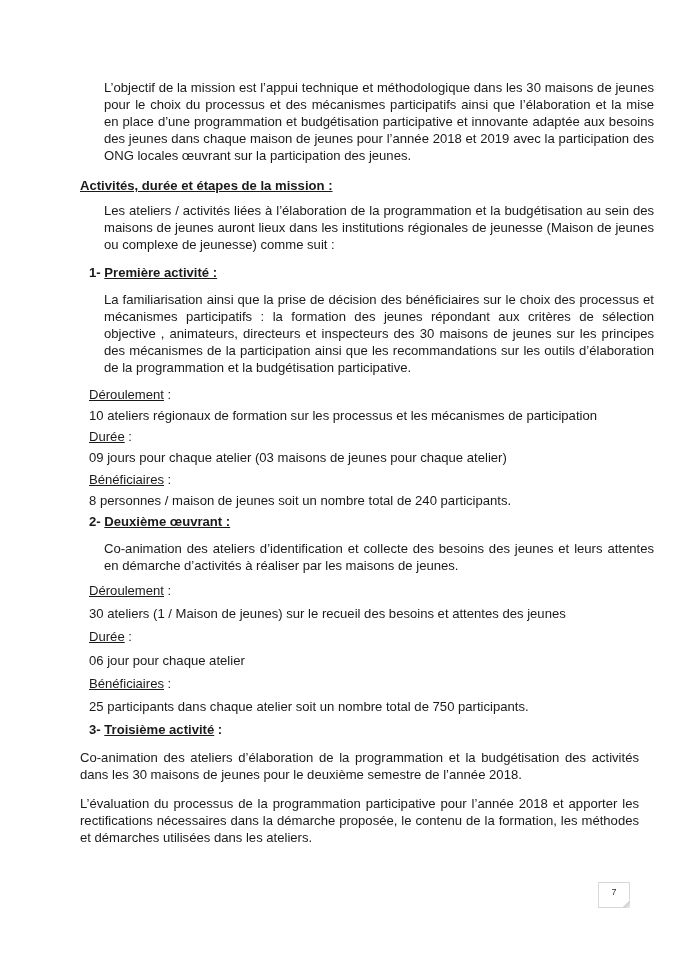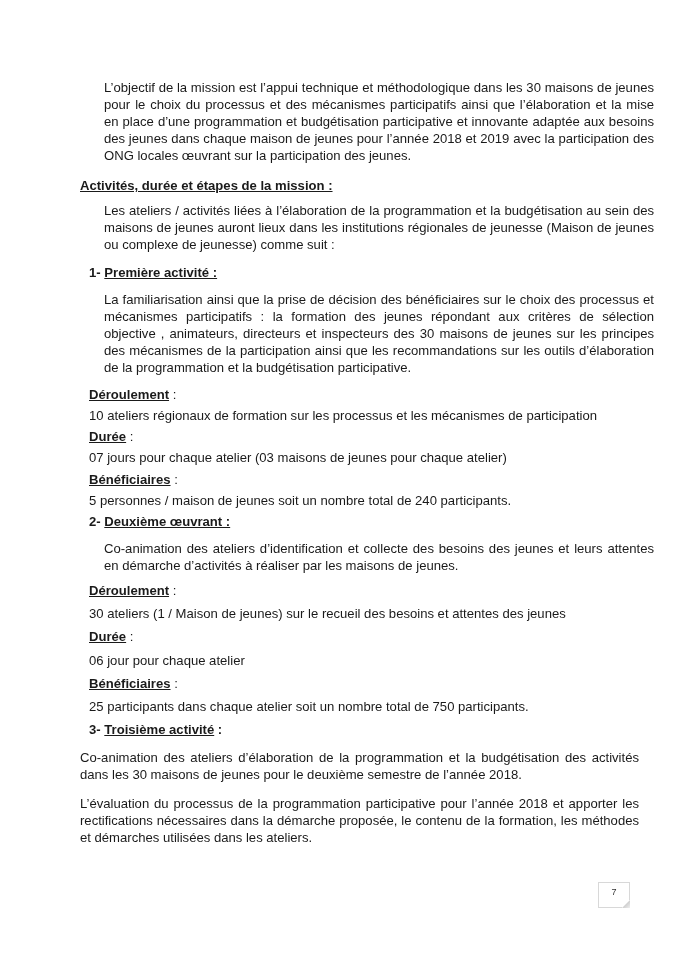--- a/index.html
+++ b/index.html
@@ -7,21 +7,21 @@
       width: 679px; height: 960px; background: #ffffff; position: relative; overflow: hidden;
       font-family: "Liberation Sans", sans-serif; color: #1a1a1a; font-size: 13.1px;
     }
     .blk { position: absolute; line-height: 17px; }
     .p { left: 104px; width: 550px; text-align: justify; }
     .p2 { left: 80px; width: 559px; text-align: justify; }
     .line { position: absolute; left: 89px; line-height: 17px; white-space: nowrap; }
     .heading { position: absolute; left: 80px; font-weight: bold; text-decoration: underline; line-height: 17px; white-space: nowrap; }
     .act { position: absolute; left: 89px; font-weight: bold; line-height: 17px; white-space: nowrap; }
     .act .t { text-decoration: underline; margin-top: 36px; }
-    .u { text-decoration: underline; font-weight: bold; }
+    .u { text-decoration: underline; }
     .justify-last { text-align-last: left; }
     .page-box {
       position: absolute; left: 598px; top: 882px; width: 32px; height: 26px;
       border: 1px solid #d8d8d8; background: #fff; box-sizing: border-box;
     }
     .page-box .num { position: absolute; left: 0; right: 0; top: 4px; text-align: center; font-size: 9px; color: #333; }
     .page-box .curl {
       position: absolute; right: -1px; bottom: -1px; width: 8px; height: 8px;
       background: linear-gradient(135deg, #ffffff 0%, #ffffff 48%, #cfcfcf 52%, #f0f0f0 100%);
     }
@@ -41,25 +41,25 @@
 </div>
 <div class="blk p justify-last" style="top:291px;">La familiarisation ainsi que la prise de décision des bénéficiaires sur le choix des processus et mécanismes participatifs : la formation des jeunes répondant aux critères de sélection objective , animateurs, directeurs et inspecteurs des 30 maisons de jeunes sur les principes des mécanismes de la participation ainsi que les recommandations sur les outils d’élaboration de la programmation et la budgétisation participative.</div>
 
 <div class="line" style="top:386px;">
   <span class="u">Déroulement</span><span> :</span>
 </div>
 <div class="line" style="top:407px;text-align:right;">10 ateliers régionaux de formation sur les processus et les mécanismes de participation</div>
 <div class="line" style="top:428px;">
   <span class="u">Durée</span><span> :</span>
 </div>
-<div class="line" style="top:449px;">07 jours pour chaque atelier (03 maisons de jeunes pour chaque atelier)</div>
+<div class="line" style="top:449px;">09 jours pour chaque atelier (03 maisons de jeunes pour chaque atelier)</div>
 <div class="line" style="top:471px;">
   <span class="u">Bénéficiaires</span><span> :</span>
 </div>
-<div class="line" style="top:492px;">5 personnes / maison de jeunes soit un nombre total de 240 participants.</div>
+<div class="line" style="top:492px;">8 personnes / maison de jeunes soit un nombre total de 240 participants.</div>
 
 <div class="act" style="top:513px;">
   <span>2-</span>
   <span class="t">Deuxième œuvrant :</span>
 </div>
 <div class="blk p justify-last" style="top:540px;">Co-animation des ateliers d’identification et collecte des besoins des jeunes et leurs attentes en démarche d’activités à réaliser par les maisons de jeunes.</div>
 
 <div class="line" style="top:582px;">
   <span class="u">Déroulement</span><span> :</span>
 </div>

